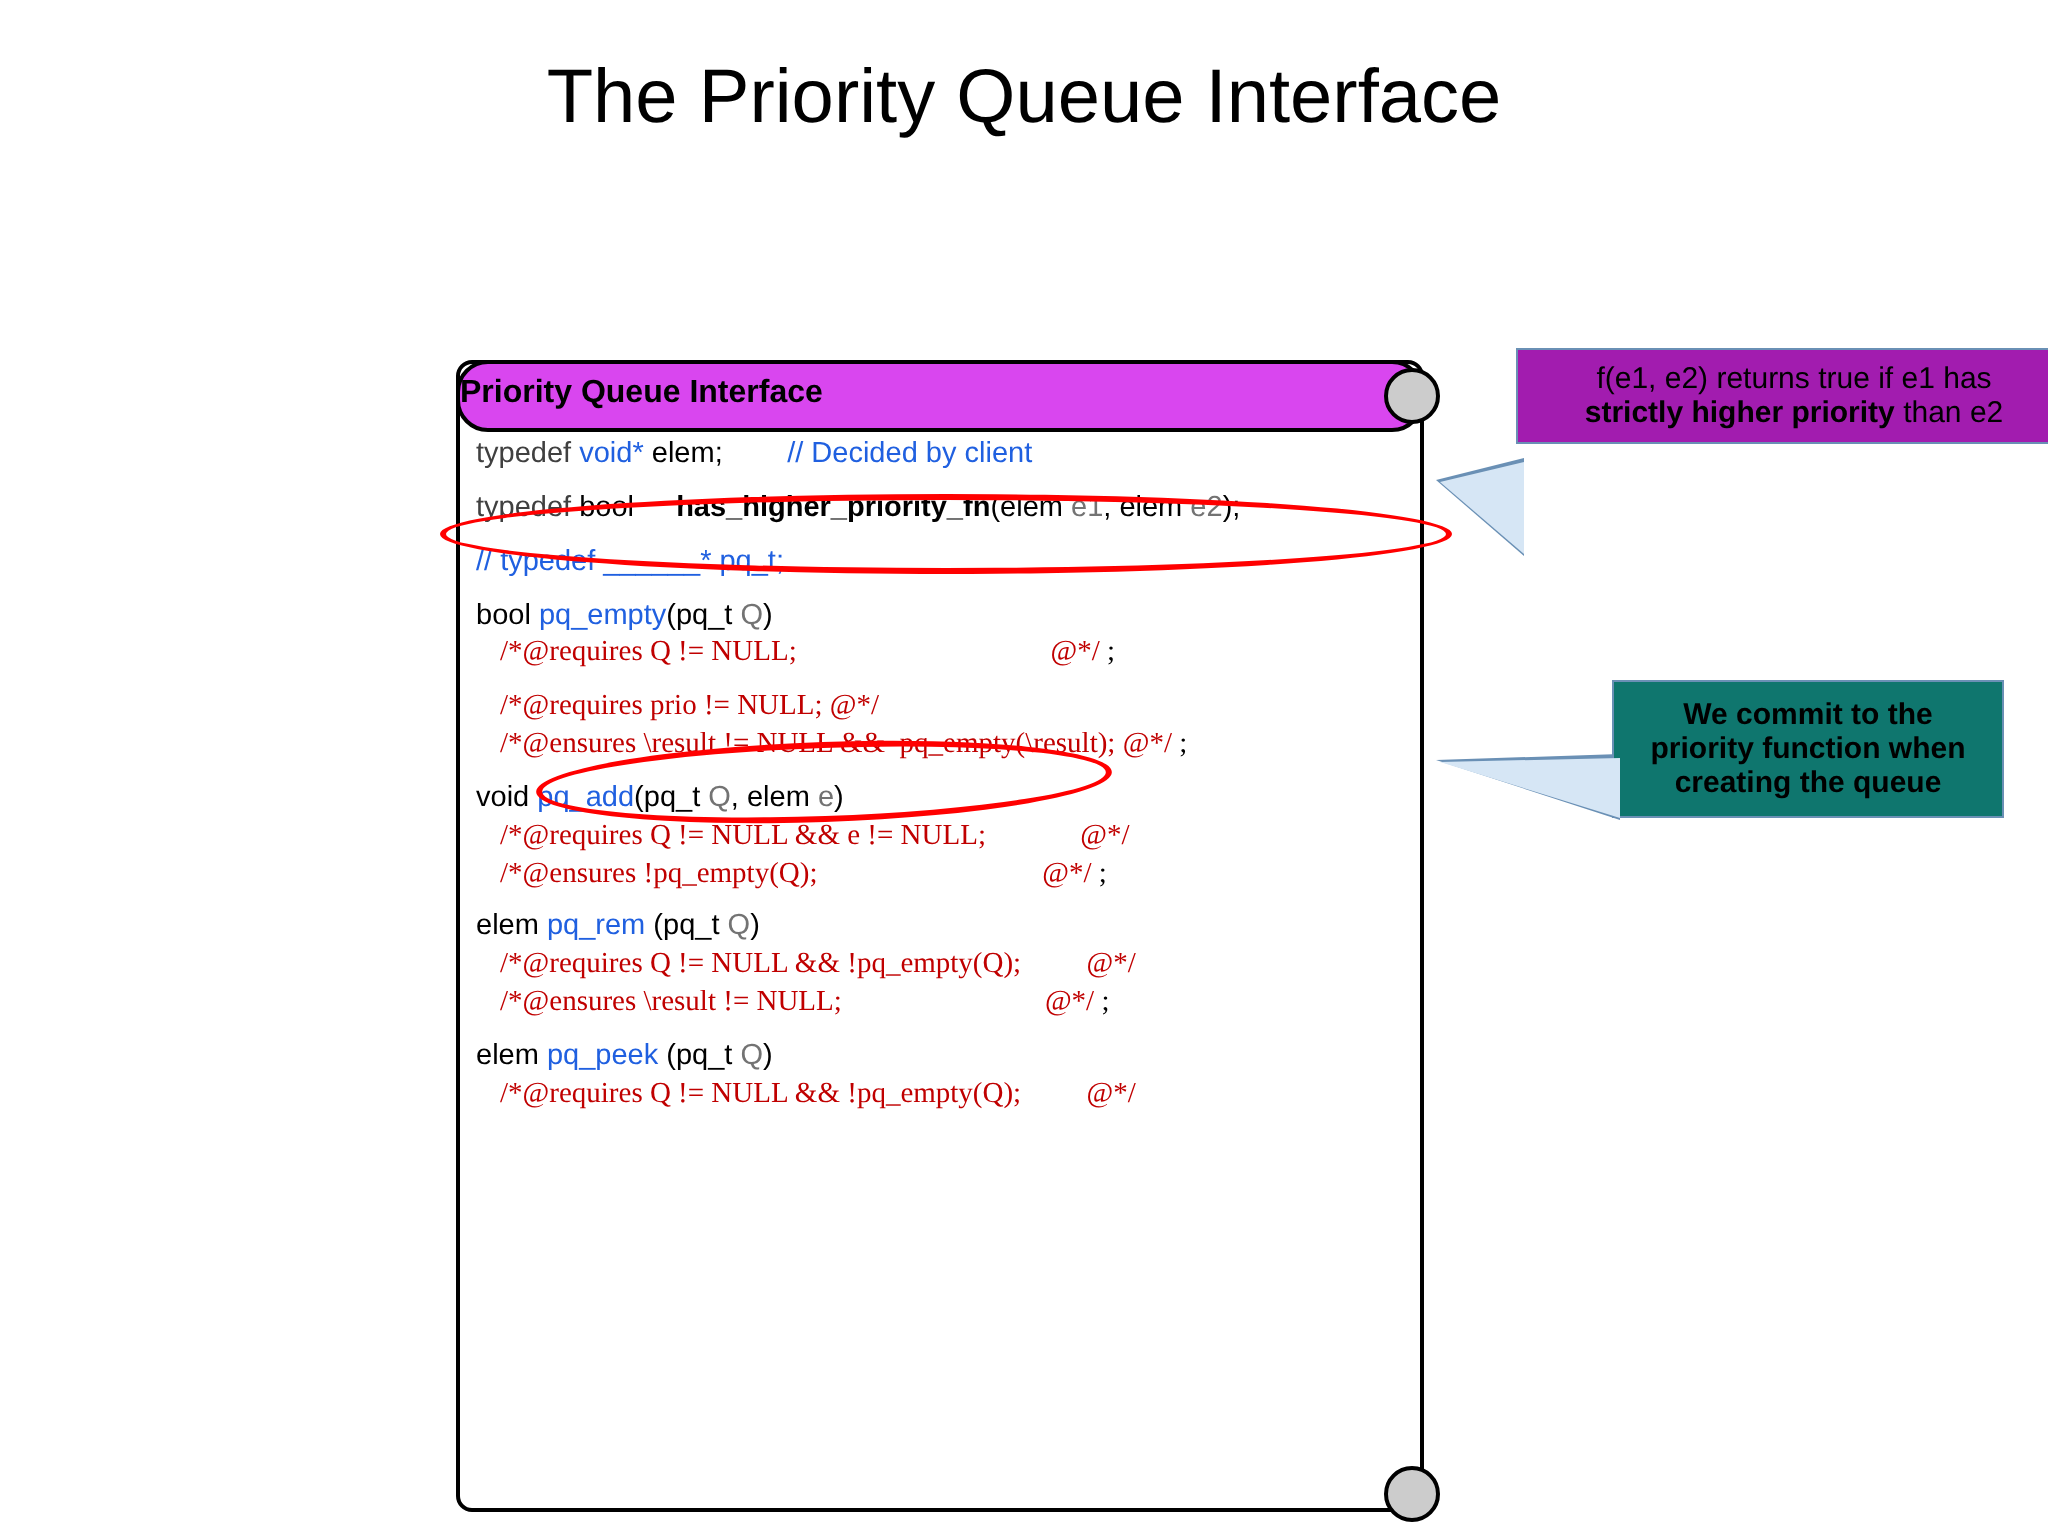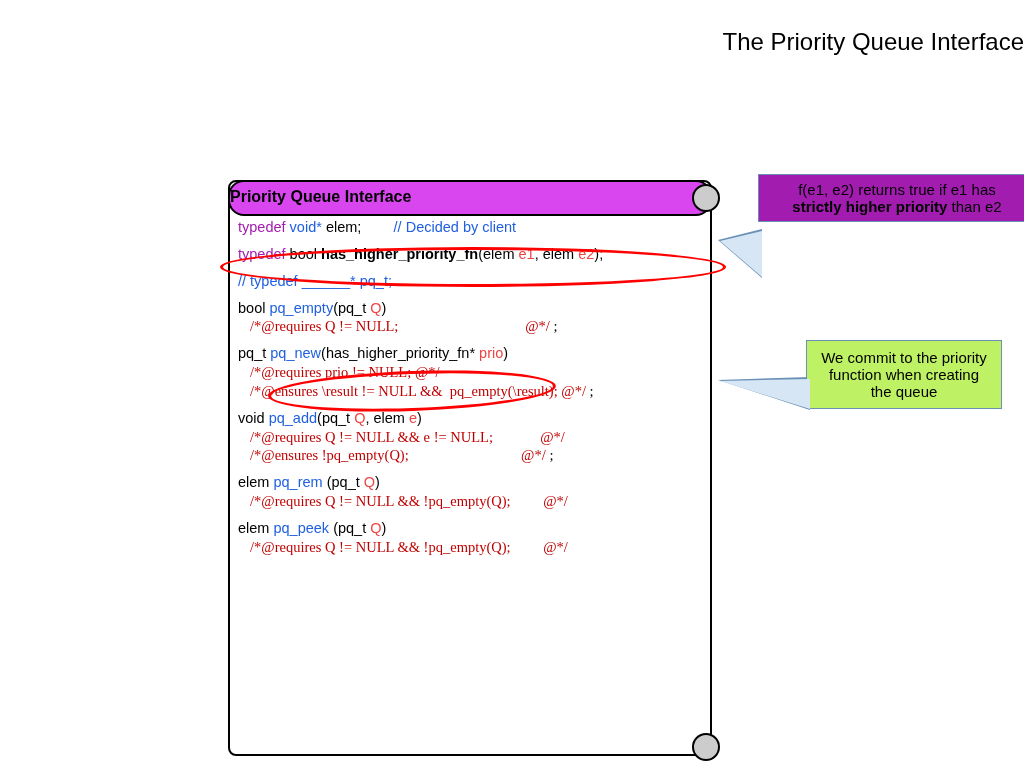--- a/index.html
+++ b/index.html
@@ -1,34 +1,34 @@
 <!DOCTYPE html>
 <html><head>
 <meta charset="utf-8">
 <style>
 body { margin:0; padding:0; font-family:Arial,Helvetica,sans-serif; background:#fff; width:1024px; height:768px; position:relative; }
 .slide { width:1024px; height:768px; position:relative; }
-.title { text-align:right; font-size:24px; margin-top:28px; font-weight:400; }
+.title { text-align:center; font-size:38px; margin-top:28px; font-weight:400; }
 .scroll-box { position:absolute; left:228px; top:152px; width:480px; height:572px; border:2px solid #000; border-radius:8px 8px 8px 8px; background:#fff; }
 .scroll-header { position:absolute; left:228px; top:152px; width:480px; height:32px; border:2px solid #000; border-radius:16px; background:#d946ef; text-align:left; font-weight:bold; font-size:16px; line-height:30px; z-index:3; }
 .scroll-curl-top { position:absolute; left:692px; top:156px; width:24px; height:24px; border:2px solid #000; border-radius:50%; background:#ccc; z-index:4; }
 .scroll-curl-bot { position:absolute; left:692px; top:705px; width:24px; height:24px; border:2px solid #000; border-radius:50%; background:#ccc; z-index:4; }
 .code { position:absolute; left:238px; top:190px; width:462px; font-size:14.5px; line-height:1.3; }
 .code div { white-space:pre; }
-.kw-purple { color:#a21caf; }
+.kw-purple { color:#404040; }
 .kw-blue { color:#2060e0; }
 .kw-green { color:#000000; }
-.kw-orange { color:#ef4444; }
+.kw-orange { color:#737373; }
 .kw-red { color:#c00000; }
 .kw-black { color:#000; }
-.bold { font-weight:bold; }
+.bold { font-weight:bold;margin-left:17px; }
 .blank { height:8px; }
 .annot { margin-left:12px;font-family:Liberation Serif, serif; }
 .callout1 { position:absolute; left:758px; top:146px; width:228px; background:#a21caf; border:1px solid #6a90b5; padding:6px 24px; font-size:15px; text-align:center; z-index:2; }
-.callout2 { position:absolute; left:806px; top:312px; width:174px; background:#bef264; border:1px solid #6a90b5; padding:8px 10px; font-size:15px; text-align:center; z-index:2; }
+.callout2 { position:absolute; left:806px; top:312px; width:174px; background:#0f766e; border:1px solid #6a90b5; padding:8px 10px; font-size:15px; text-align:center; z-index:2;font-weight:bold; }
 .tri1 { position:absolute; left:720px; top:203px; width:0; height:0; border-right:42px solid #d6e6f5; border-top:10px solid transparent; border-bottom:36px solid transparent; z-index:2; }
 .tri1b { position:absolute; left:718px; top:201px; width:0; height:0; border-right:44px solid #6a90b5; border-top:11px solid transparent; border-bottom:38px solid transparent; z-index:1; }
 .tri2 { position:absolute; left:720px; top:351px; width:0; height:0; border-right:90px solid #d6e6f5; border-top:2px solid transparent; border-bottom:28px solid transparent; z-index:2; }
 .tri2b { position:absolute; left:718px; top:349px; width:0; height:0; border-right:92px solid #6a90b5; border-top:3px solid transparent; border-bottom:30px solid transparent; z-index:1; }
 .circle1 { position:absolute; left:220px; top:219px; width:500px; height:34px; border:3px solid #ff0000; border-radius:50%; z-index:5; }
 .circle2 { position:absolute; left:268px; top:343px; width:282px; height:34px; border:3px solid #ff0000; border-radius:50%; z-index:5; transform:rotate(-2deg); }
 </style>
 </head>
 <body>
 <div class="slide">
@@ -52,28 +52,28 @@
 <div class="code">
 <div><span class="kw-purple">typedef</span> <span class="kw-blue">void*</span> <span class="kw-green">elem</span><span class="kw-black">;</span>        <span class="kw-blue">// Decided by client</span></div>
 <div class="blank"></div>
 <div><span class="kw-purple">typedef</span> <span class="kw-black">bool</span> <span class="kw-green bold">has_higher_priority_fn</span><span class="kw-black">(</span><span class="kw-green">elem</span> <span class="kw-orange">e1</span><span class="kw-black">, </span><span class="kw-green">elem</span> <span class="kw-orange">e2</span><span class="kw-black">);</span></div>
 <div class="blank"></div>
 <div><span class="kw-blue">// typedef ______* pq_t;</span></div>
 <div class="blank"></div>
 <div><span class="kw-black">bool</span> <span class="kw-blue">pq_empty</span><span class="kw-black">(</span><span class="kw-green">pq_t</span> <span class="kw-orange">Q</span><span class="kw-black">)</span></div>
 <div class="annot"><span class="kw-red">/*@requires Q != NULL;</span>                                   <span class="kw-red">@*/</span> <span class="kw-black">;</span></div>
 <div class="blank"></div>
-<div><span class="kw-green">pq_t</span> <span class="kw-blue">pq_new</span><span class="kw-black">(</span><span class="kw-green">has_higher_priority_fn*</span> <span class="kw-orange">prio</span><span class="kw-black">)</span></div>
 <div class="annot"><span class="kw-red">/*@requires prio != NULL; @*/</span></div>
 <div class="annot"><span class="kw-red">/*@ensures \result != NULL &amp;&amp;  pq_empty(\result); @*/</span> <span class="kw-black">;</span></div>
 <div class="blank"></div>
 <div><span class="kw-green">void</span> <span class="kw-blue">pq_add</span><span class="kw-black">(</span><span class="kw-green">pq_t</span> <span class="kw-orange">Q</span><span class="kw-black">, </span><span class="kw-green">elem</span> <span class="kw-orange">e</span><span class="kw-black">)</span></div>
 <div class="annot"><span class="kw-red">/*@requires Q != NULL &amp;&amp; e != NULL;</span>             <span class="kw-red">@*/</span></div>
 <div class="annot"><span class="kw-red">/*@ensures !pq_empty(Q);</span>                               <span class="kw-red">@*/</span> <span class="kw-black">;</span></div>
 <div class="blank"></div>
 <div><span class="kw-green">elem</span> <span class="kw-blue">pq_rem</span> <span class="kw-black">(</span><span class="kw-green">pq_t</span> <span class="kw-orange">Q</span><span class="kw-black">)</span></div>
 <div class="annot"><span class="kw-red">/*@requires Q != NULL &amp;&amp; !pq_empty(Q);</span>         <span class="kw-red">@*/</span></div>
+<div class="annot"><span class="kw-red">/*@ensures \result != NULL;</span>                            <span class="kw-red">@*/</span> <span class="kw-black">;</span></div>
 <div class="blank"></div>
 <div><span class="kw-green">elem</span> <span class="kw-blue">pq_peek</span> <span class="kw-black">(</span><span class="kw-green">pq_t</span> <span class="kw-orange">Q</span><span class="kw-black">)</span></div>
 <div class="annot"><span class="kw-red">/*@requires Q != NULL &amp;&amp; !pq_empty(Q);</span>         <span class="kw-red">@*/</span></div>
 </div>
 
 </div>
 
 </body></html>

